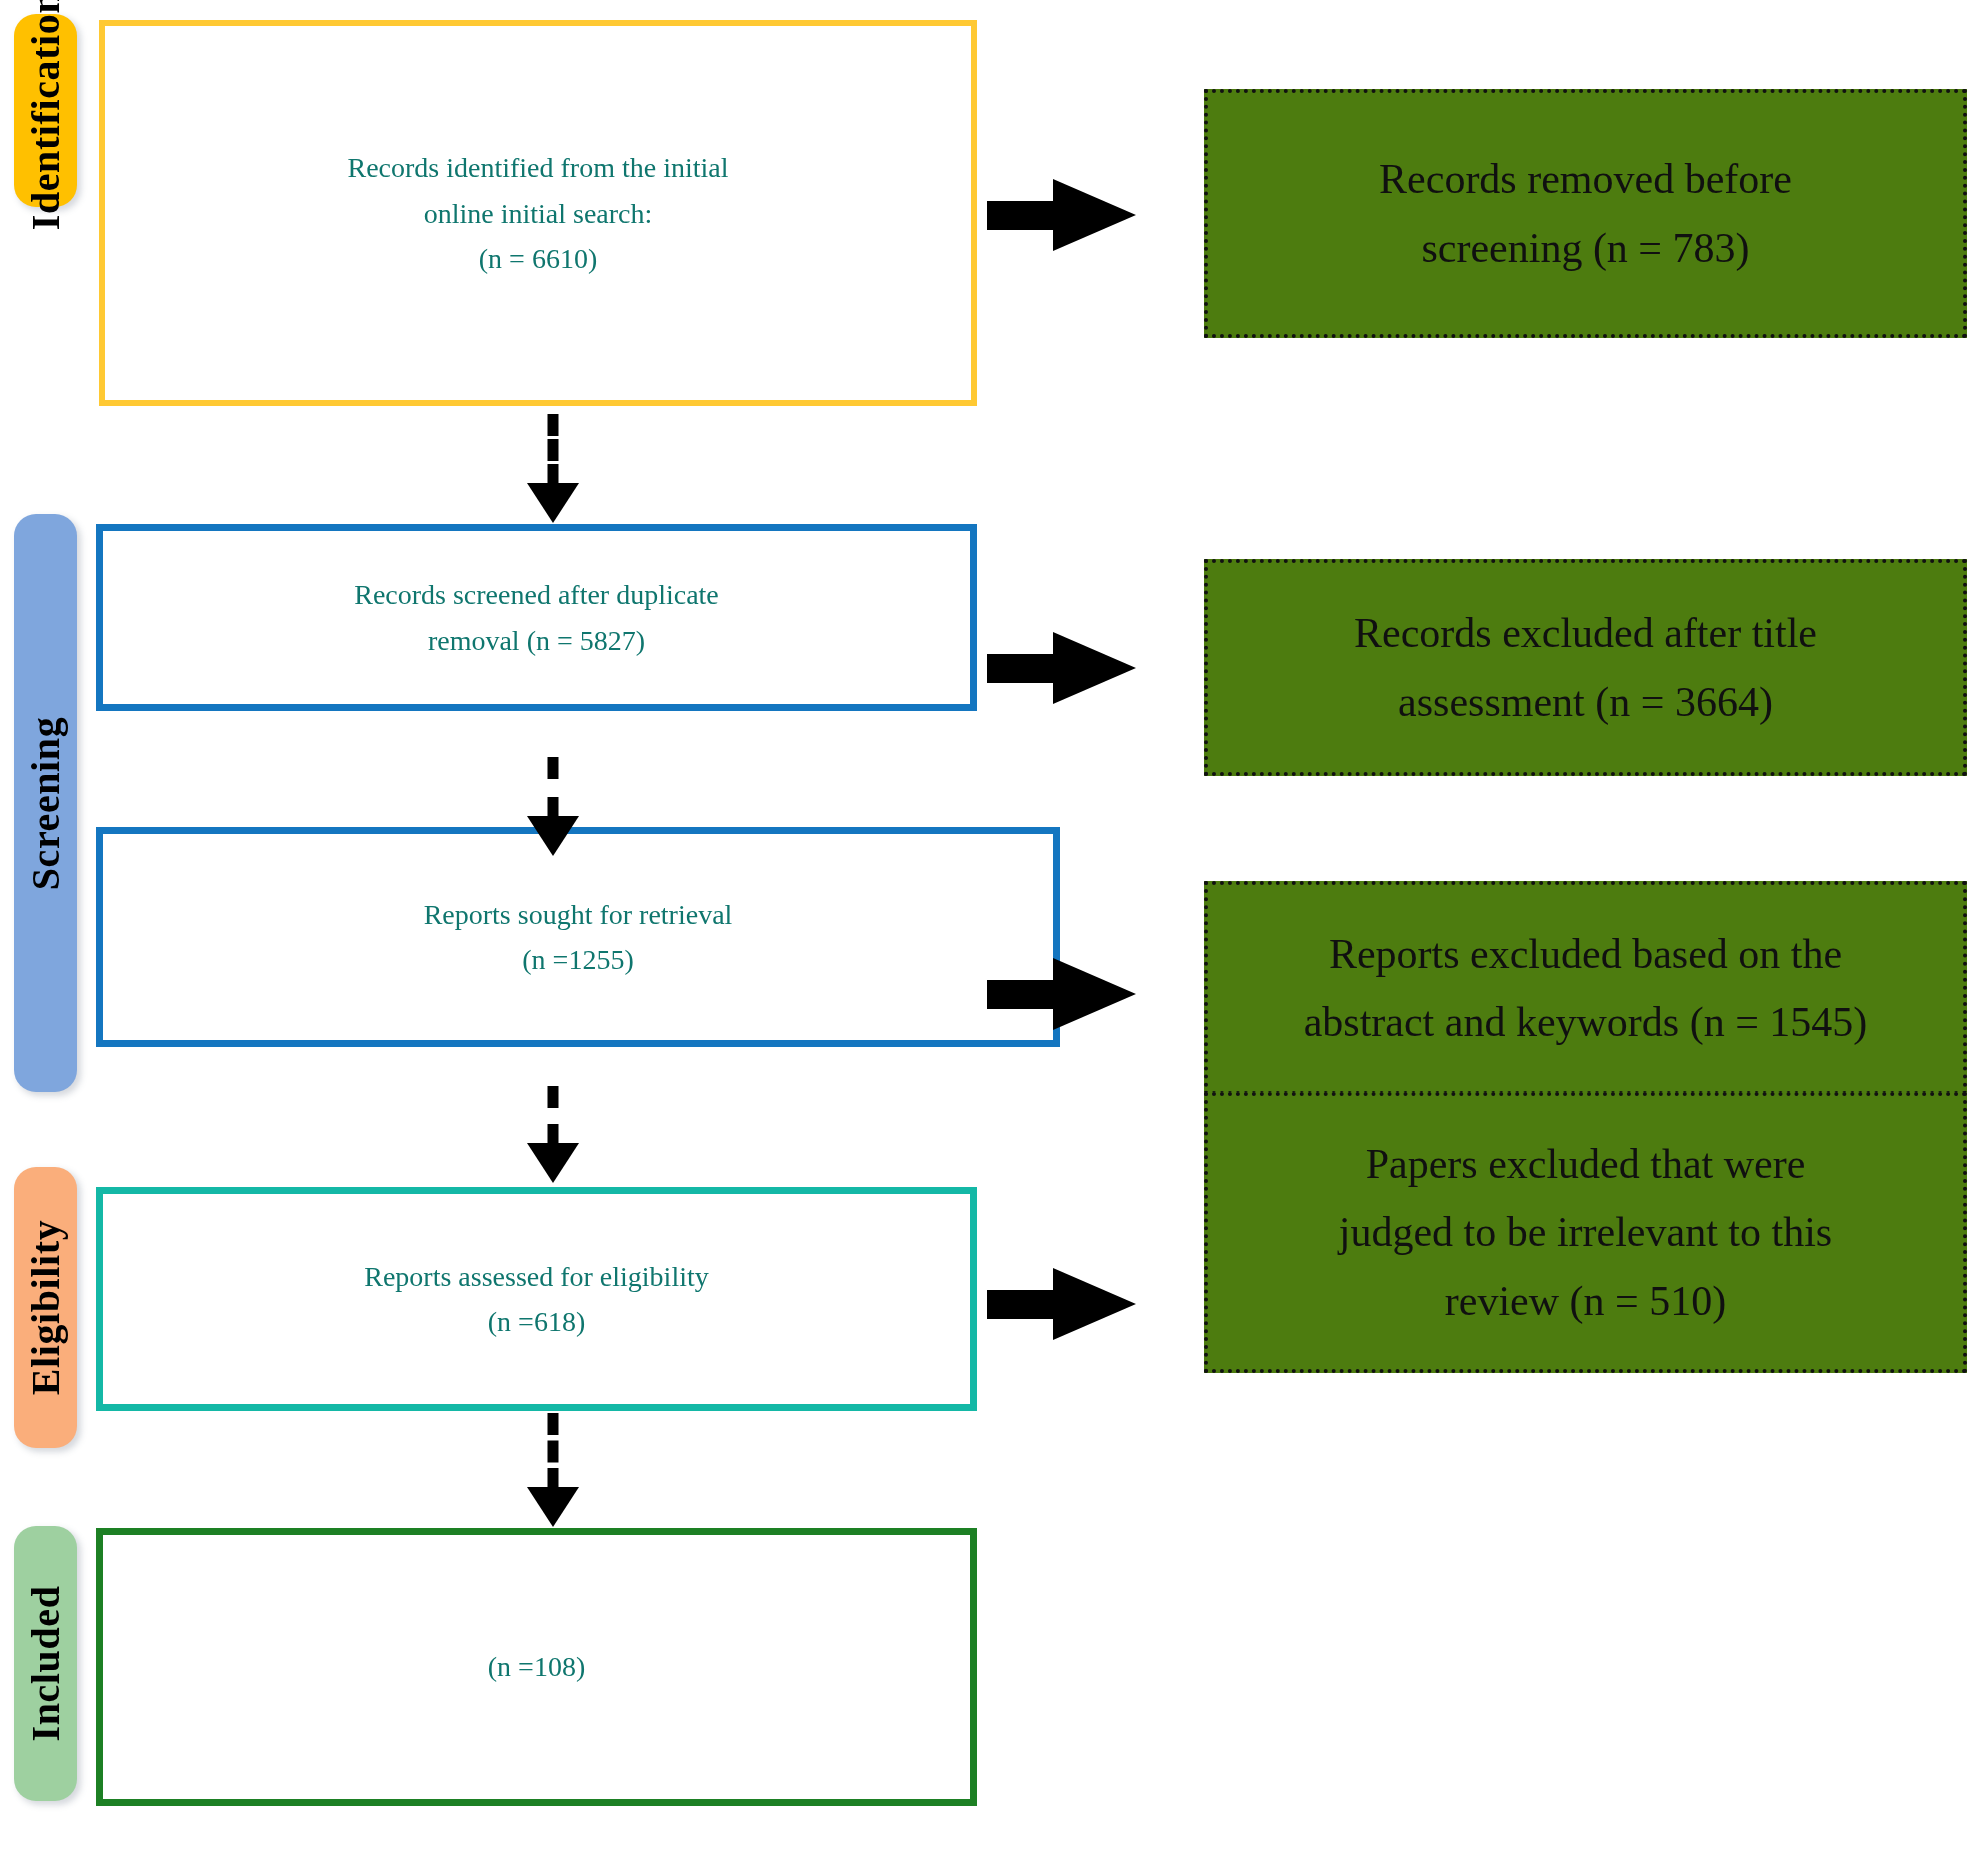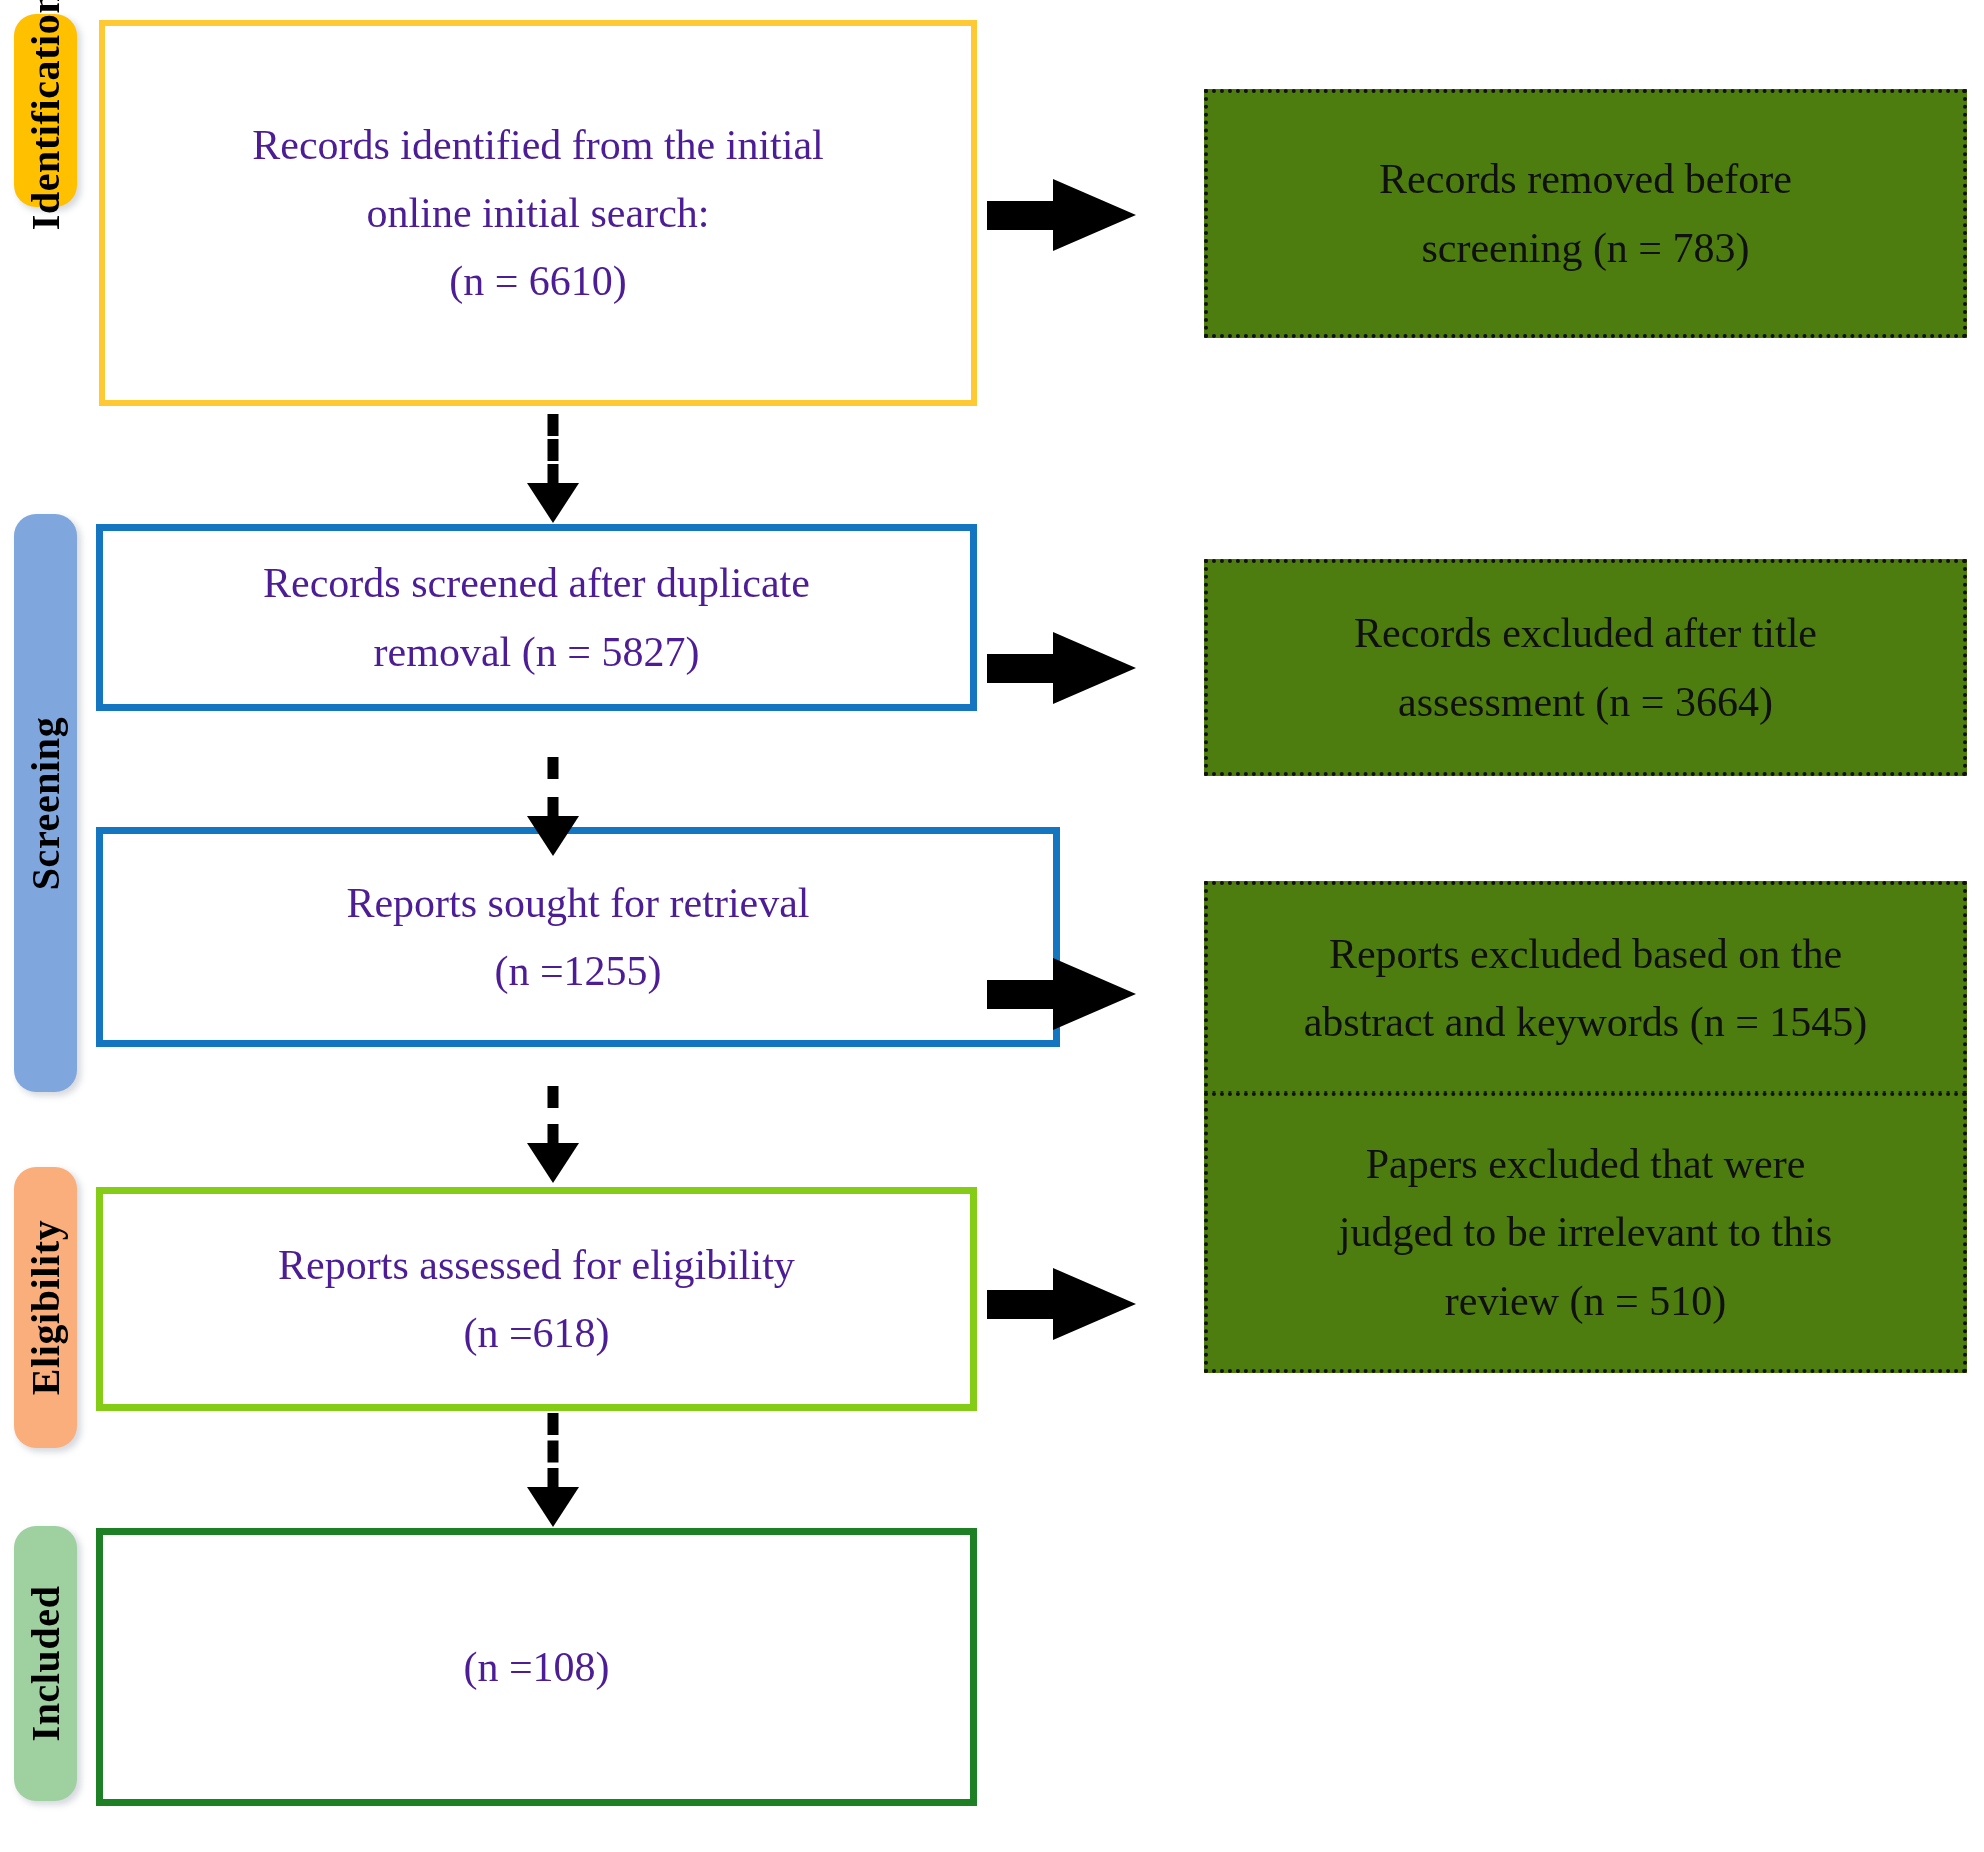--- a/index.html
+++ b/index.html
@@ -47,29 +47,29 @@
     background: #ffffff;
     box-sizing: border-box;
     display: flex;
     flex-direction: column;
     align-items: center;
     justify-content: center;
     text-align: center;
     padding: 6.4px 22px;
   }
   .pbox .line {
-    font-size: 42px;
+    font-size: 28px;
     line-height: 1.62;
-    color: #4c1d95;
+    color: #0f766e;
     white-space: nowrap;
   }
   .pbox.box-identification { border: 6.4px solid #FFC933; }
   .pbox.box-screened       { border: 7px solid #1476C0; }
   .pbox.box-sought         { border: 7px solid #1476C0; }
-  .pbox.box-eligibility    { border: 7px solid #84cc16; }
+  .pbox.box-eligibility    { border: 7px solid #14b8a6; }
   .pbox.box-included       { border: 7px solid #1D8024; }
 
   
   .dbox {
     position: absolute;
     background: #4d7c0f;
     box-sizing: border-box;
     border: 4.5px dotted #111111;
     display: flex;
     flex-direction: column;

